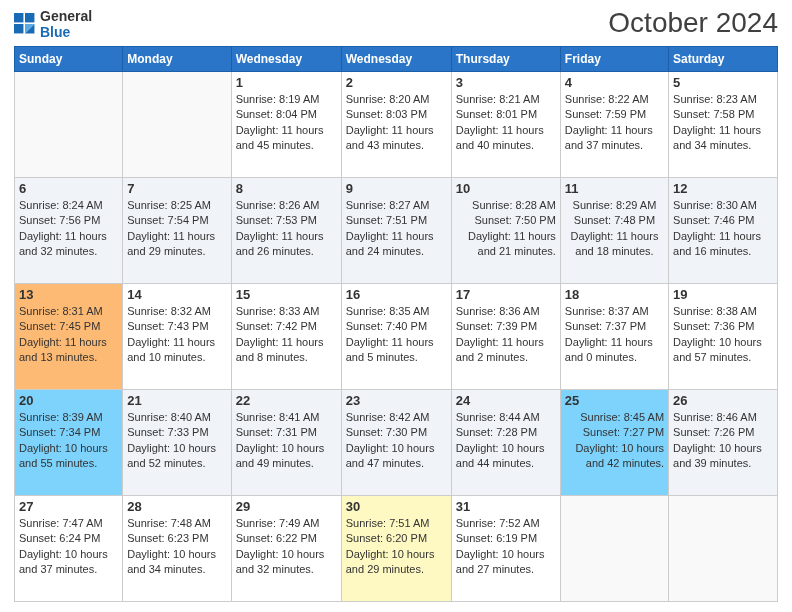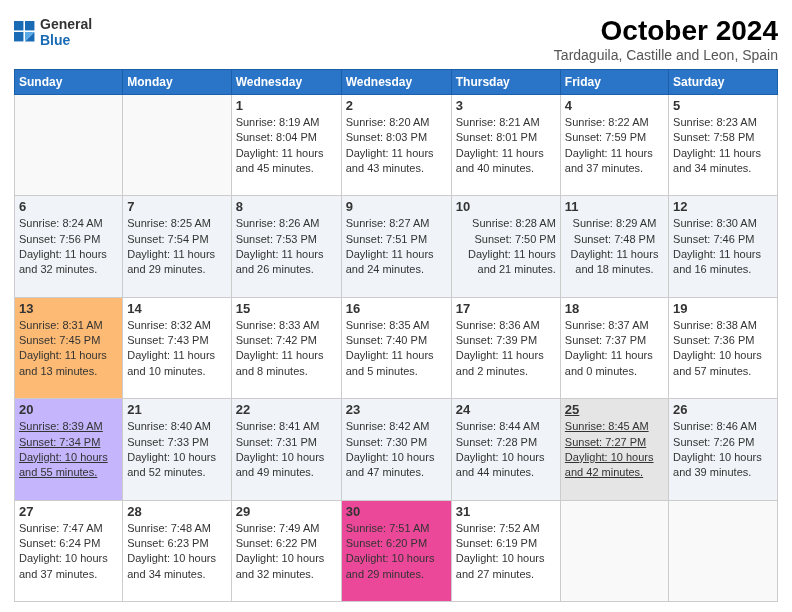--- a/index.html
+++ b/index.html
@@ -9,21 +9,21 @@
       width: 792px;
       height: 612px;
       overflow: hidden;
     }
     .page {
       width: 792px;
       height: 612px;
       background: #fff;
       display: flex;
       flex-direction: column;
-      padding: 16px 14px 10px 14px;
+      padding: 8px 14px 10px 14px;
     }
     .header {
       display: flex;
       justify-content: space-between;
       align-items: flex-start;
       margin-bottom: 6px;
     }
     .logo {
       display: flex;
       align-items: center;
@@ -31,22 +31,22 @@
     }
     .logo-icon {
       width: 22px;
       height: 22px;
     }
     .title-block {
       text-align: right;
     }
     .title-block h1 {
       font-size: 28px;
-      font-weight: bold;
-      color: #000000;
+      font-weight: normal;
+      color: #404040;
       line-height: 1.1;
     }
     .title-block h2 {
       font-size: 14px;
       font-weight: normal;
       color: #555;
     }
     .calendar {
       width: 100%;
       border-collapse: collapse;
@@ -95,21 +95,20 @@
         <polygon points="14,26 26,14 26,26" fill="#1a6bb5"></polygon>
         <polygon points="14,14 26,14 14,26" fill="#5baae8"></polygon>
       </svg>
       <div>
         <div style="font-size:14px;font-weight:bold;color:#333;">General</div>
         <div style="font-size:14px;font-weight:bold;color:#1a6bb5;">Blue</div>
       </div>
     </div>
     <div class="title-block">
       <h1>October 2024</h1>
-      <h2>Tardaguila, Castille and Leon, Spain</h2>
     </div>
   </div>
 
   <table class="calendar">
     <thead>
       <tr>
       <th>Sunday</th>
           <th>Monday</th>
           <th>Wednesday</th>
           <th>Wednesday</th>
@@ -235,23 +234,23 @@
 Daylight: 11 hours and 0 minutes.</div>
           </td>
           <td style="background: rgb(255, 255, 255);">
             <div class="day-number">19</div>
             <div class="day-detail" style="white-space: pre-line;">Sunrise: 8:38 AM
 Sunset: 7:36 PM
 Daylight: 10 hours and 57 minutes.</div>
           </td>
         </tr>
         <tr>
-          <td style="background: #c4b5fd;">
+          <td style="background: #7dd3fc;">
             <div class="day-number">20</div>
-            <div class="day-detail" style="white-space: pre-line; text-decoration: underline;">Sunrise: 8:39 AM
+            <div class="day-detail" style="white-space: pre-line;">Sunrise: 8:39 AM
 Sunset: 7:34 PM
 Daylight: 10 hours and 55 minutes.</div>
           </td>
           <td style="background: rgb(240, 244, 248);">
             <div class="day-number">21</div>
             <div class="day-detail" style="white-space: pre-line;">Sunrise: 8:40 AM
 Sunset: 7:33 PM
 Daylight: 10 hours and 52 minutes.</div>
           </td>
           <td style="background: rgb(240, 244, 248);">
@@ -265,23 +264,23 @@
             <div class="day-detail" style="white-space: pre-line;">Sunrise: 8:42 AM
 Sunset: 7:30 PM
 Daylight: 10 hours and 47 minutes.</div>
           </td>
           <td style="background: rgb(240, 244, 248);">
             <div class="day-number">24</div>
             <div class="day-detail" style="white-space: pre-line;">Sunrise: 8:44 AM
 Sunset: 7:28 PM
 Daylight: 10 hours and 44 minutes.</div>
           </td>
-          <td style="background: #e5e5e5; text-decoration: underline;">
+          <td style="background: #7dd3fc;">
             <div class="day-number">25</div>
-            <div class="day-detail" style="white-space: pre-line;">Sunrise: 8:45 AM
+            <div class="day-detail" style="white-space: pre-line; text-align: right;">Sunrise: 8:45 AM
 Sunset: 7:27 PM
 Daylight: 10 hours and 42 minutes.</div>
           </td>
           <td style="background: rgb(240, 244, 248);">
             <div class="day-number">26</div>
             <div class="day-detail" style="white-space: pre-line;">Sunrise: 8:46 AM
 Sunset: 7:26 PM
 Daylight: 10 hours and 39 minutes.</div>
           </td>
         </tr>
@@ -297,21 +296,21 @@
             <div class="day-detail" style="white-space: pre-line;">Sunrise: 7:48 AM
 Sunset: 6:23 PM
 Daylight: 10 hours and 34 minutes.</div>
           </td>
           <td style="background: rgb(255, 255, 255);">
             <div class="day-number">29</div>
             <div class="day-detail" style="white-space: pre-line;">Sunrise: 7:49 AM
 Sunset: 6:22 PM
 Daylight: 10 hours and 32 minutes.</div>
           </td>
-          <td style="background: #ec4899;">
+          <td style="background: #fef9c3;">
             <div class="day-number">30</div>
             <div class="day-detail" style="white-space: pre-line;">Sunrise: 7:51 AM
 Sunset: 6:20 PM
 Daylight: 10 hours and 29 minutes.</div>
           </td>
           <td style="background: rgb(255, 255, 255);">
             <div class="day-number">31</div>
             <div class="day-detail" style="white-space: pre-line;">Sunrise: 7:52 AM
 Sunset: 6:19 PM
 Daylight: 10 hours and 27 minutes.</div>

